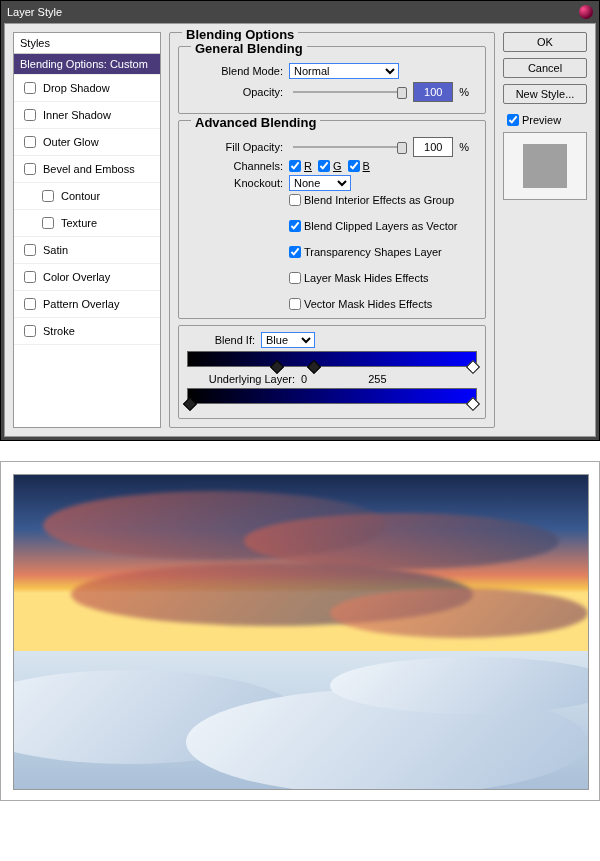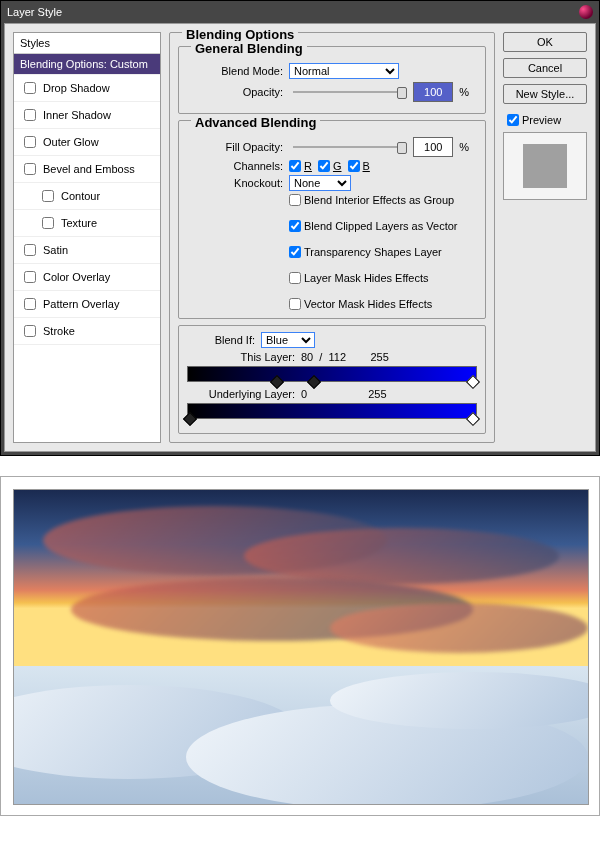--- a/index.html
+++ b/index.html
@@ -179,24 +179,20 @@
                   </label>
                 </div>
             </div>
           </div>
 
           <div class="fieldset" style="margin-top:6px">
             <div class="row" style="margin-top:-2px">
               <span class="lbl" style="width:60px">Blend If:</span>
               <select style="width:54px"><option>Blue</option></select>
             </div>
-            <div class="row">
-              <span class="lbl" style="width:100px">This Layer:</span>
-              <span style="white-space:pre">80  /  112        255</span>
-            </div>
             <div class="grad">
               <div class="grad-mark bot" style="left:29%"></div>
               <div class="grad-mark bot" style="left:42%"></div>
               <div class="grad-mark bot" style="right:-2px;background:#fff"></div>
             </div>
             <div class="row">
               <span class="lbl" style="width:100px">Underlying Layer:</span>
               <span style="white-space:pre">0                    255</span>
             </div>
             <div class="grad">

